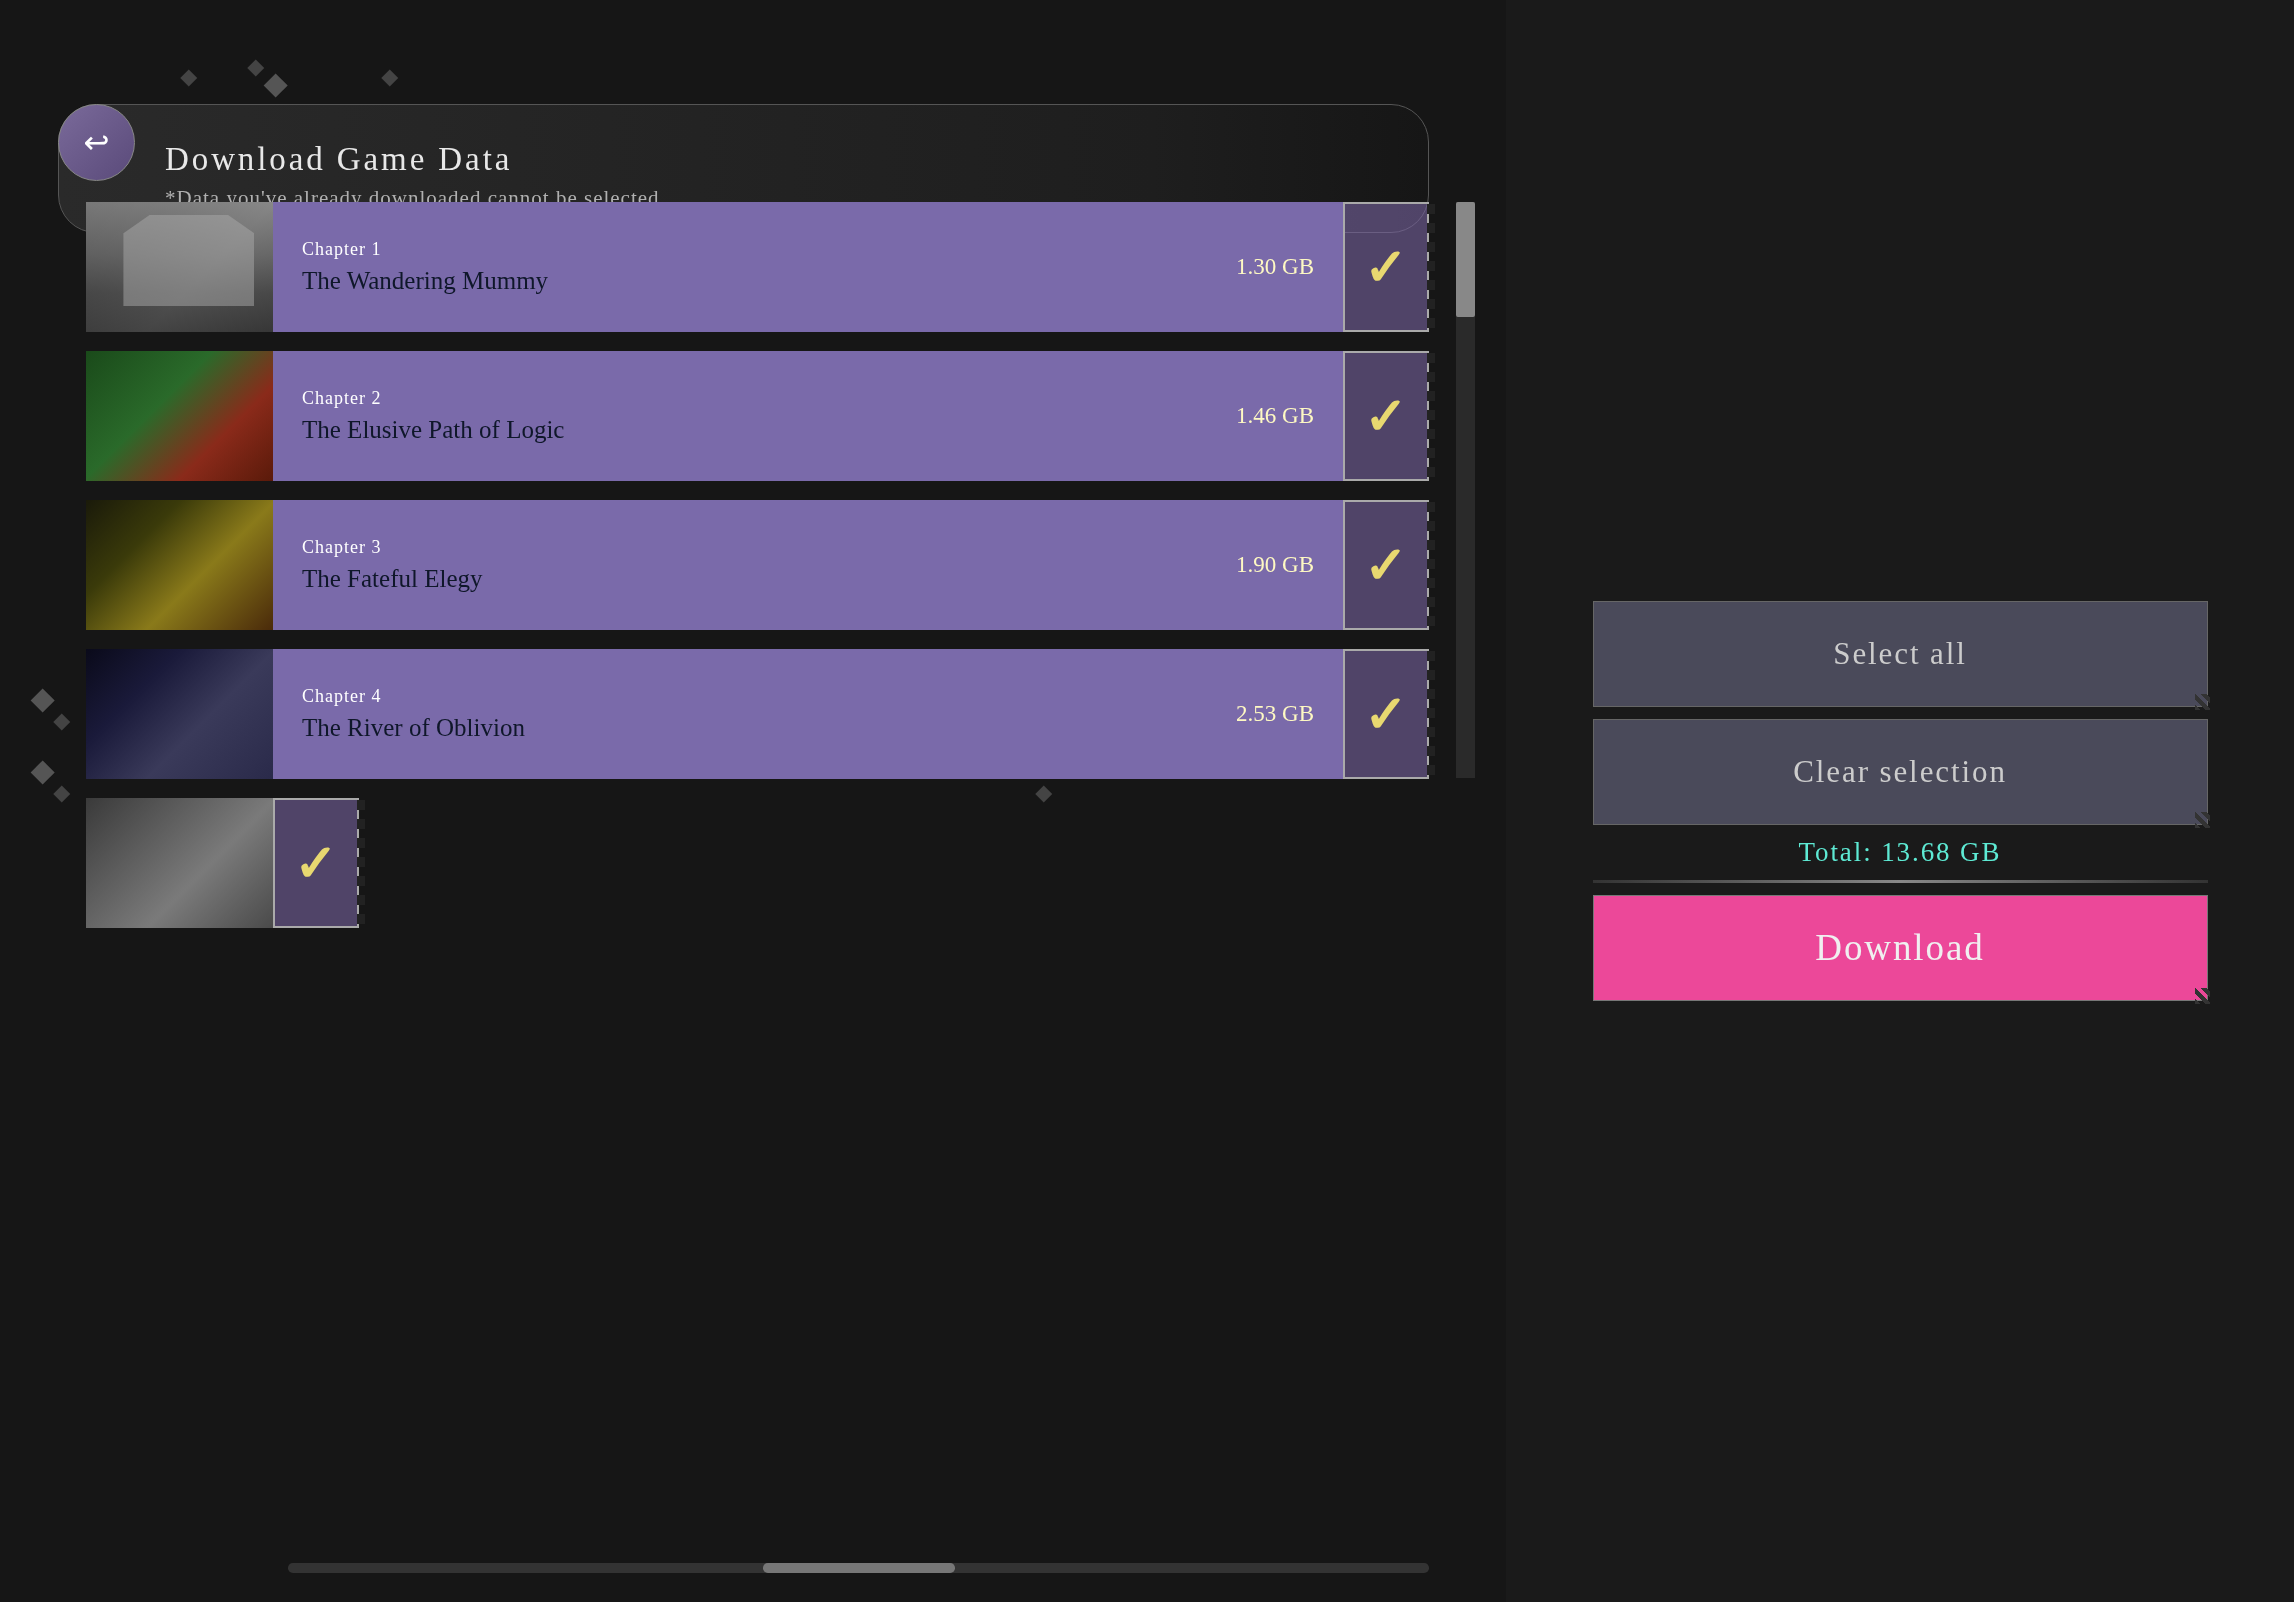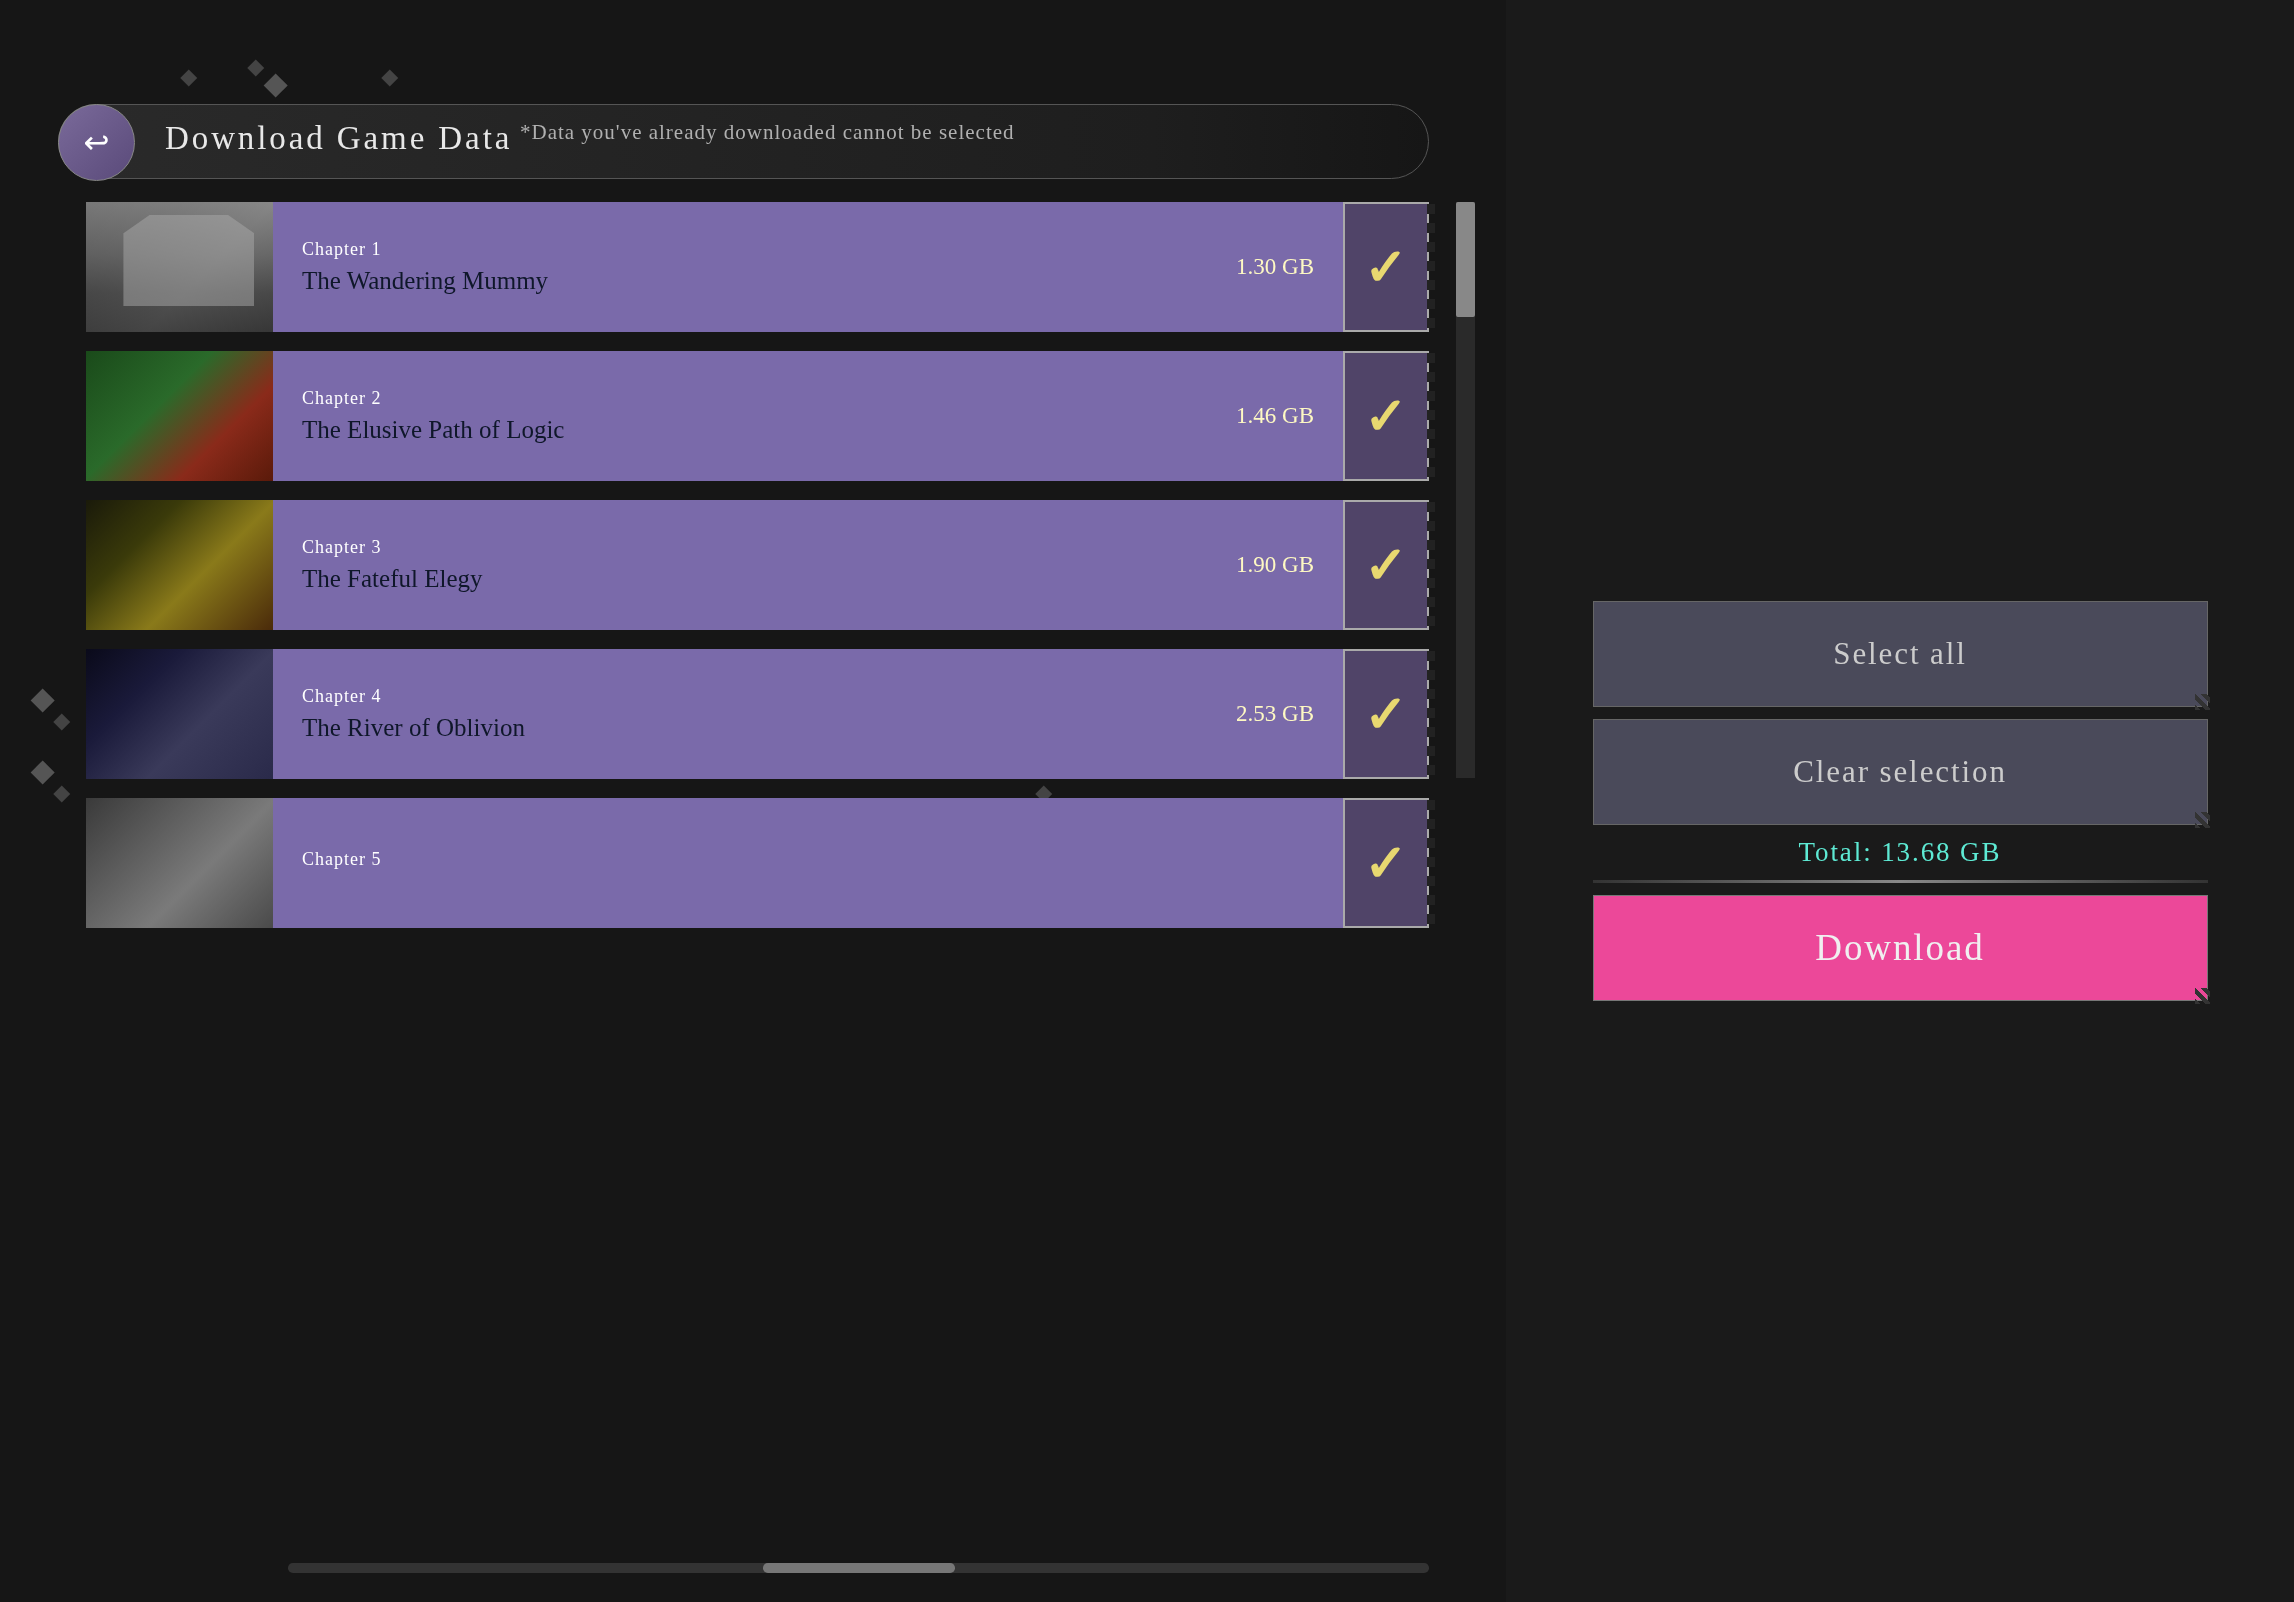--- a/index.html
+++ b/index.html
@@ -38,22 +38,23 @@
 
     
     .header-bar {
       position: absolute;
       top: 104px;
       left: 58px;
       right: 865px;
       background: linear-gradient(90deg, #2a2a2a 0%, #1e1e1e 80%, transparent 100%);
       border: 1px solid #555;
       border-radius: 38px;
-      padding: 15px 38px 21px 106px;
-      display: flex;
+      padding: 36px 38px 21px 106px;
+      display: flex;
+      flex-direction: column;
       gap: 7.7px;
     }
 
     .back-button {
       position: absolute;
       top: 104px;
       left: 58px;
       width: 77px;
       height: 77px;
       background: linear-gradient(135deg, #7a6a9a, #5a4a7a);
@@ -397,26 +398,20 @@
         <div class="chapter-text">
           <div class="chapter-name">Chapter 4</div>
           <div class="chapter-subtitle">The River of Oblivion</div>
         </div>
         <div class="chapter-size">2.53 GB</div>
       </div>
       <div class="chapter-checkbox"></div>
     </div>
     <div class="chapter-item">
       <div class="chapter-thumbnail thumb-ch5"></div>
-      <div class="chapter-content">
-        <div class="chapter-text">
-          <div class="chapter-name">Chapter 5</div>
-          <div class="chapter-subtitle"></div>
-        </div>
-      </div>
       <div class="chapter-checkbox"></div>
     </div>
   </div>
 
 <div class="scrollbar-track">
   <div class="scrollbar-thumb"></div>
 </div>
 
 <div class="bottom-scrollbar">
   <div class="bottom-scrollbar-thumb"></div>

